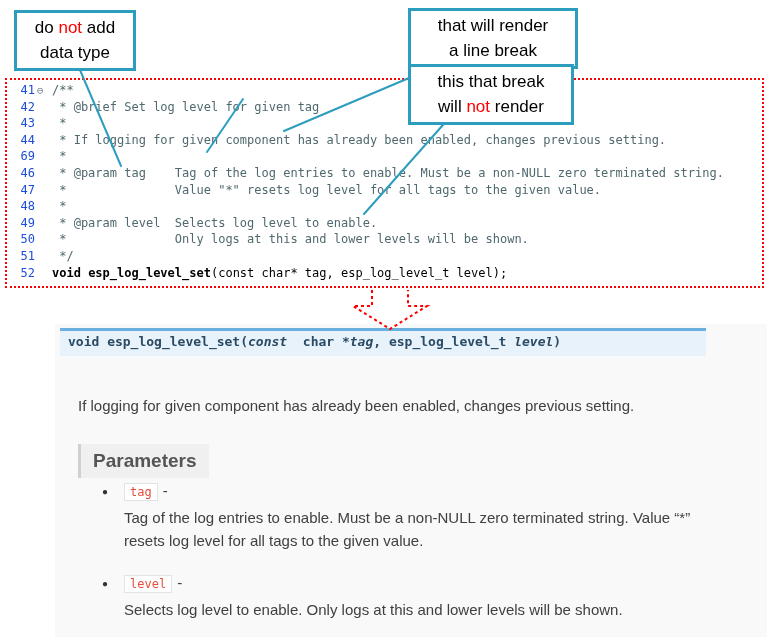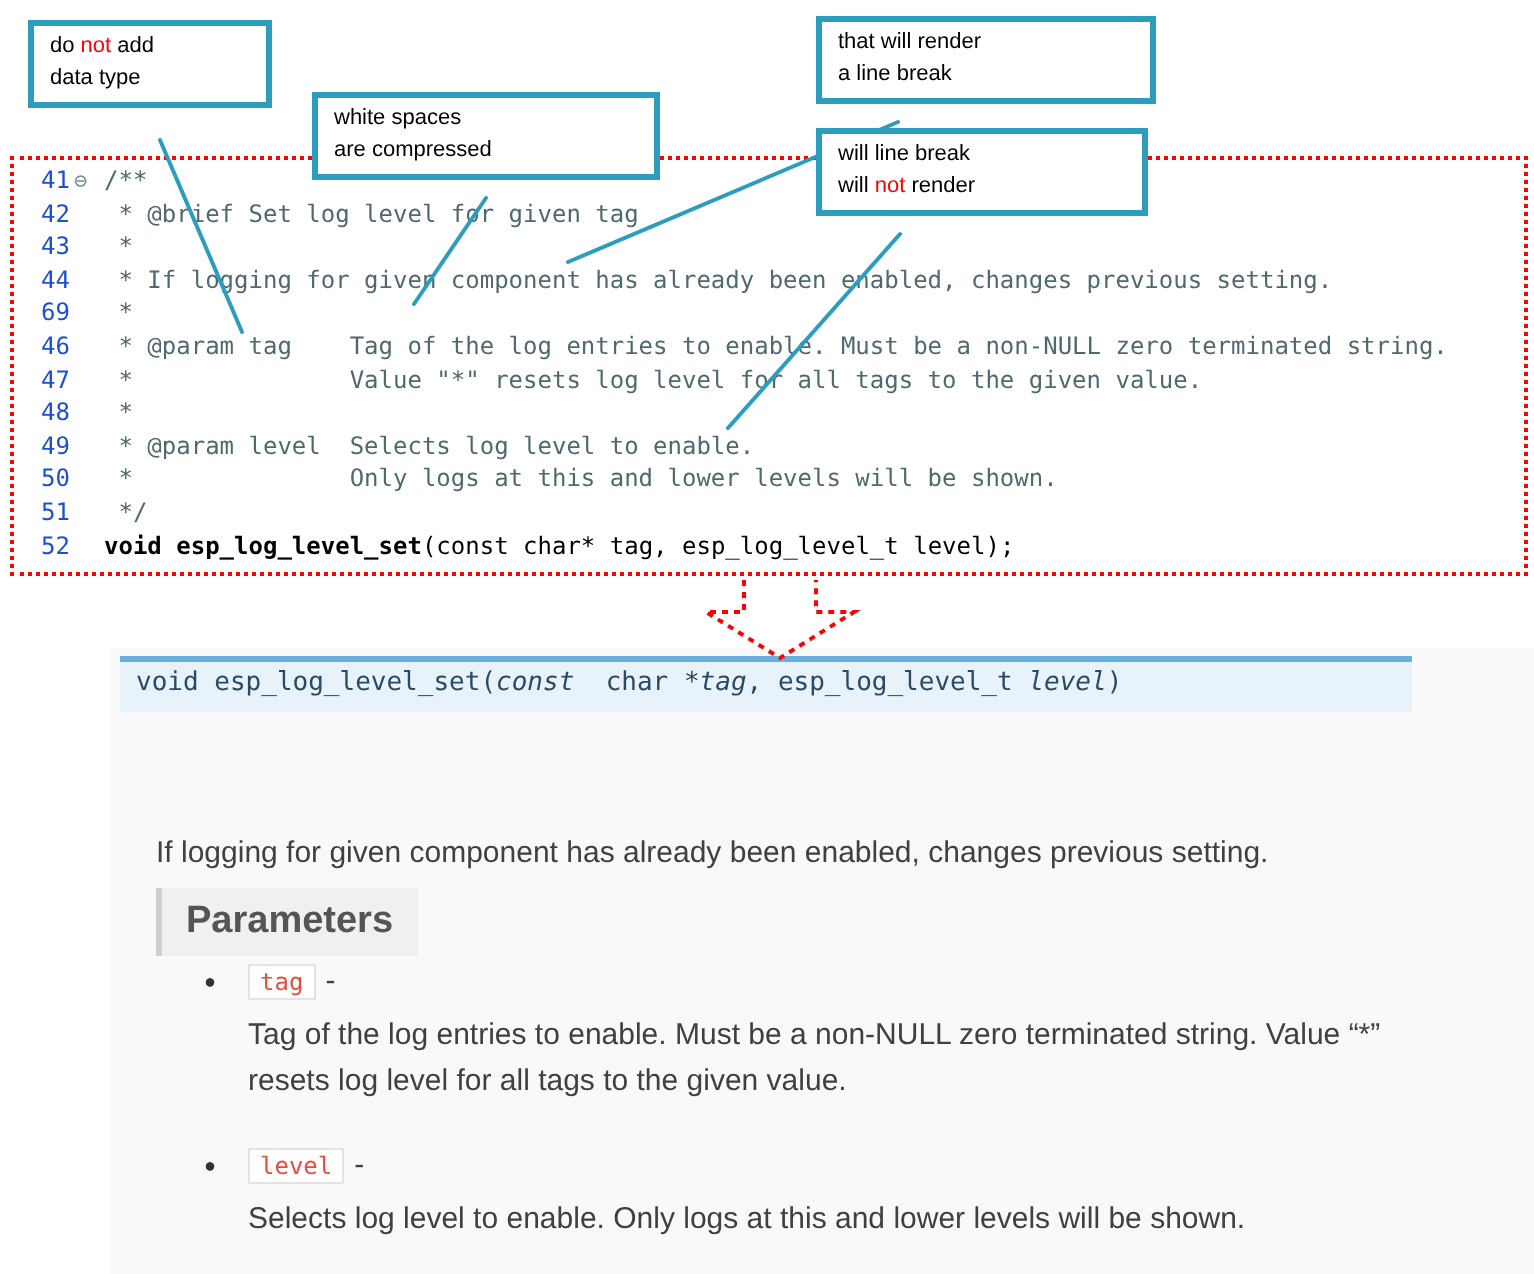--- a/index.html
+++ b/index.html
@@ -1,42 +1,42 @@
 <!DOCTYPE html>
 <html><head>
 <meta charset="utf-8">
 <style>
   html,body{margin:0;padding:0;background:#fff;}
   .page{position:relative;width:767px;height:637px;background:#ffffff;overflow:hidden;
         font-family:"Liberation Sans",sans-serif;}
 
   
   .callout{position:absolute;background:#ffffff;border:3px solid #2d9dbe;
-           font-size:11px;line-height:1.45;color:#000;
+           text-align:center;font-size:17px;line-height:1.45;color:#000;
            padding:3px 8px;z-index:30;}
   .red{color:#ff0000;}
 
   
   .code-block{position:absolute;left:5px;top:78px;width:749px;height:203px;
               border:2px dotted #ff0000;background:#ffffff;padding:3px 0 0 6px;z-index:10;}
   .crow{height:16.6px;font-family:"DejaVu Sans Mono",monospace;font-size:12px;
         white-space:pre;color:#50696e;}
   .ln{display:inline-block;width:22px;text-align:right;color:#1d4ed8;}
   .fold{display:inline-block;width:15px;color:#7a8a99;font-size:11px;text-align:left;padding-left:2px;}
   .ct{color:#50696e;}
   .sig-row .ct{color:#000;}
   .ckw{font-weight:bold;color:#000;}
   .cname{font-weight:bold;color:#000;}
 
   
   .doc-panel{position:absolute;left:55px;top:324px;width:712px;height:313px;
              background:#f9f9f9;z-index:5;}
   .signature{position:absolute;left:60px;top:328px;width:630px;height:19px;
              background:#e7f2fa;border-top:3px solid #6ab0de;padding:3px 8px;
-             font-family:"DejaVu Sans Mono",monospace;font-size:13px;font-weight:normal;
+             font-family:"DejaVu Sans Mono",monospace;font-size:13px;font-weight:bold;
              color:#2b4a63;white-space:pre;z-index:6;}
   .sig-it{font-style:italic;}
   .doc-p{position:absolute;left:78px;font-size:15px;color:#404040;margin:0;z-index:6;}
   .params-label{position:absolute;left:78px;top:444px;display:inline-block;
                 background:#f0f0f0;border-left:3px solid #d0d0d0;color:#555;
                 font-size:19px;font-weight:bold;padding:6px 12px;z-index:6;}
   .param-list{position:absolute;left:100px;top:482px;width:615px;z-index:6;}
   .param-item{position:relative;padding-left:24px;margin-bottom:22px;}
   .bullet{position:absolute;left:2px;top:4px;font-size:10px;color:#333;}
   .param-chip{font-family:"DejaVu Sans Mono",monospace;font-size:12px;color:#e74c3c;
@@ -64,21 +64,21 @@
     <div class="crow"><span class="ln">49</span><span class="fold"></span><span class="ct"> * @param level  Selects log level to enable.</span></div>
     <div class="crow"><span class="ln">50</span><span class="fold"></span><span class="ct"> *               Only logs at this and lower levels will be shown.</span></div>
     <div class="crow"><span class="ln">51</span><span class="fold"></span><span class="ct"> */</span></div>
     <div class="crow sig-row"><span class="ln">52</span><span class="fold"></span><span class="ct"><span class="ckw">void </span><span class="cname">esp_log_level_set</span><span>(const char* tag, esp_log_level_t level);</span></span></div>
   </div>
 
   <div class="doc-panel"></div>
 
   <div class="signature"><span>void </span><span>esp_log_level_set</span><span>(</span><span class="sig-it">const </span><span> char *</span><span class="sig-it">tag</span><span>, </span><span>esp_log_level_t </span><span class="sig-it">level</span><span>)</span></div>
 
-  <p class="doc-p" style="top:418px;">If logging for given component has already been enabled, changes previous setting.</p>
+  <p class="doc-p" style="top:397px;">If logging for given component has already been enabled, changes previous setting.</p>
 
   <div class="params-label">Parameters</div>
 
   <div class="param-list">
     <div class="param-item">
       <span class="bullet">●</span>
       <span class="param-chip">tag</span><span class="param-dash">-</span>
       <div class="param-desc">Tag of the log entries to enable. Must be a non-NULL zero terminated string. Value “*” resets log level for all tags to the given value.</div>
     </div>
     <div class="param-item">
@@ -94,28 +94,24 @@
     <line x1="449" y1="61" x2="284" y2="131" stroke="#2d9dbe" stroke-width="2" stroke-linecap="round"></line>
     <line x1="450" y1="117" x2="364" y2="214" stroke="#2d9dbe" stroke-width="2" stroke-linecap="round"></line>
     <path d="M372 290 L372 306 L353 306 L390 329 L427 306 L408 306 L408 290" fill="none" stroke="#ff0000" stroke-width="2" stroke-dasharray="3 3"></path>
   </svg>
 
   <div class="callout" style="left:14px;top:10px;width:100px;">
     <div><span>do </span><span class="red">not</span><span> add</span></div>
     <div>data type</div>
   </div>
 
-  <div class="callout" style="left:156px;top:46px;width:152px;">
-    <div>white spaces</div>
-    <div>are compressed</div>
-  </div>
 
   <div class="callout" style="left:408px;top:8px;width:148px;">
     <div>that will render</div>
     <div>a line break</div>
   </div>
 
   <div class="callout" style="left:408px;top:64px;width:144px;">
-    <div>will line break</div>
+    <div>this that break</div>
     <div><span>will </span><span class="red">not</span><span> render</span></div>
   </div>
 
 </div>
 
 </body></html>

